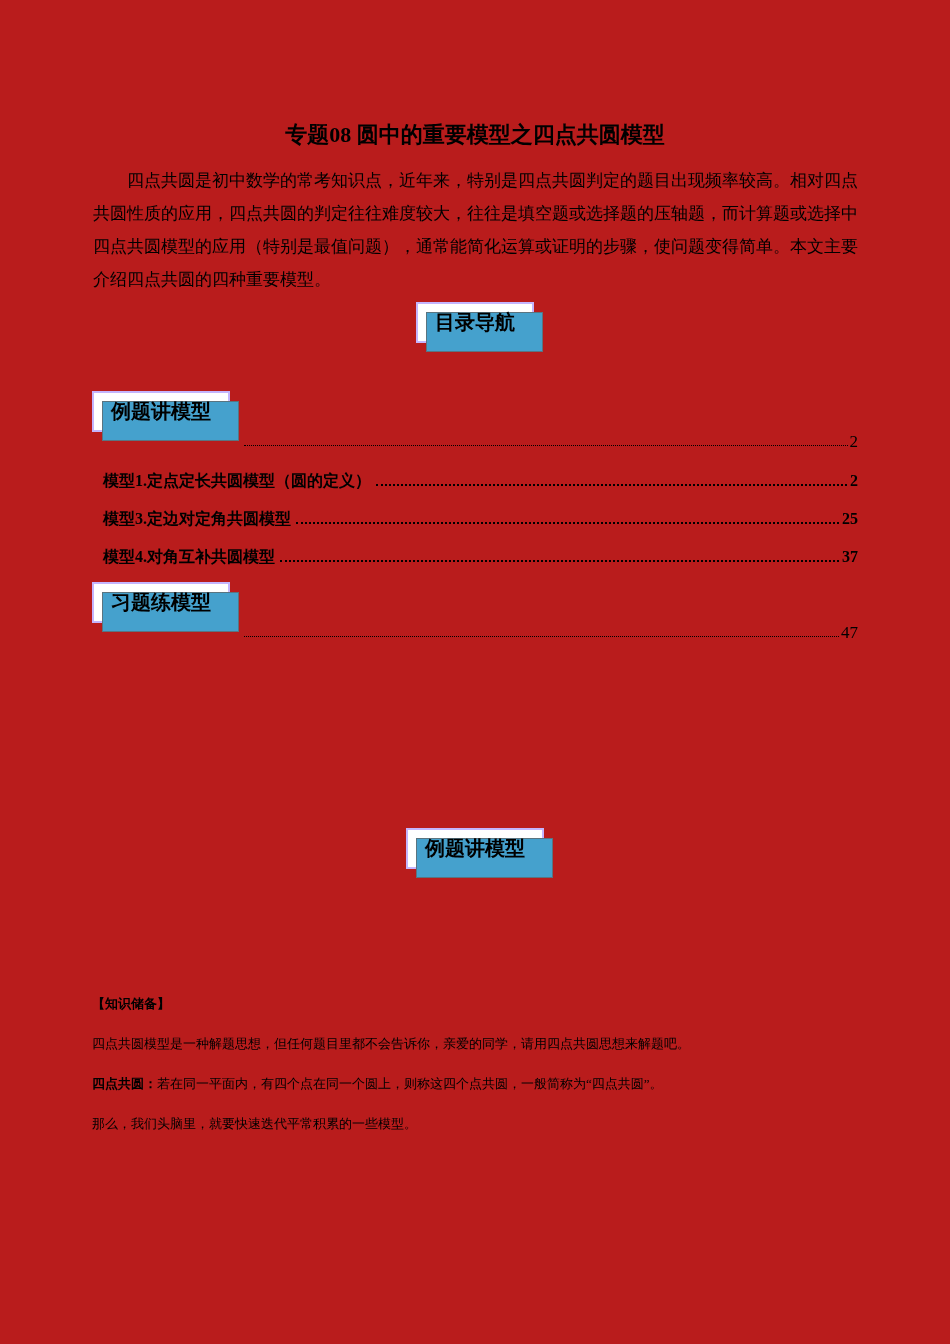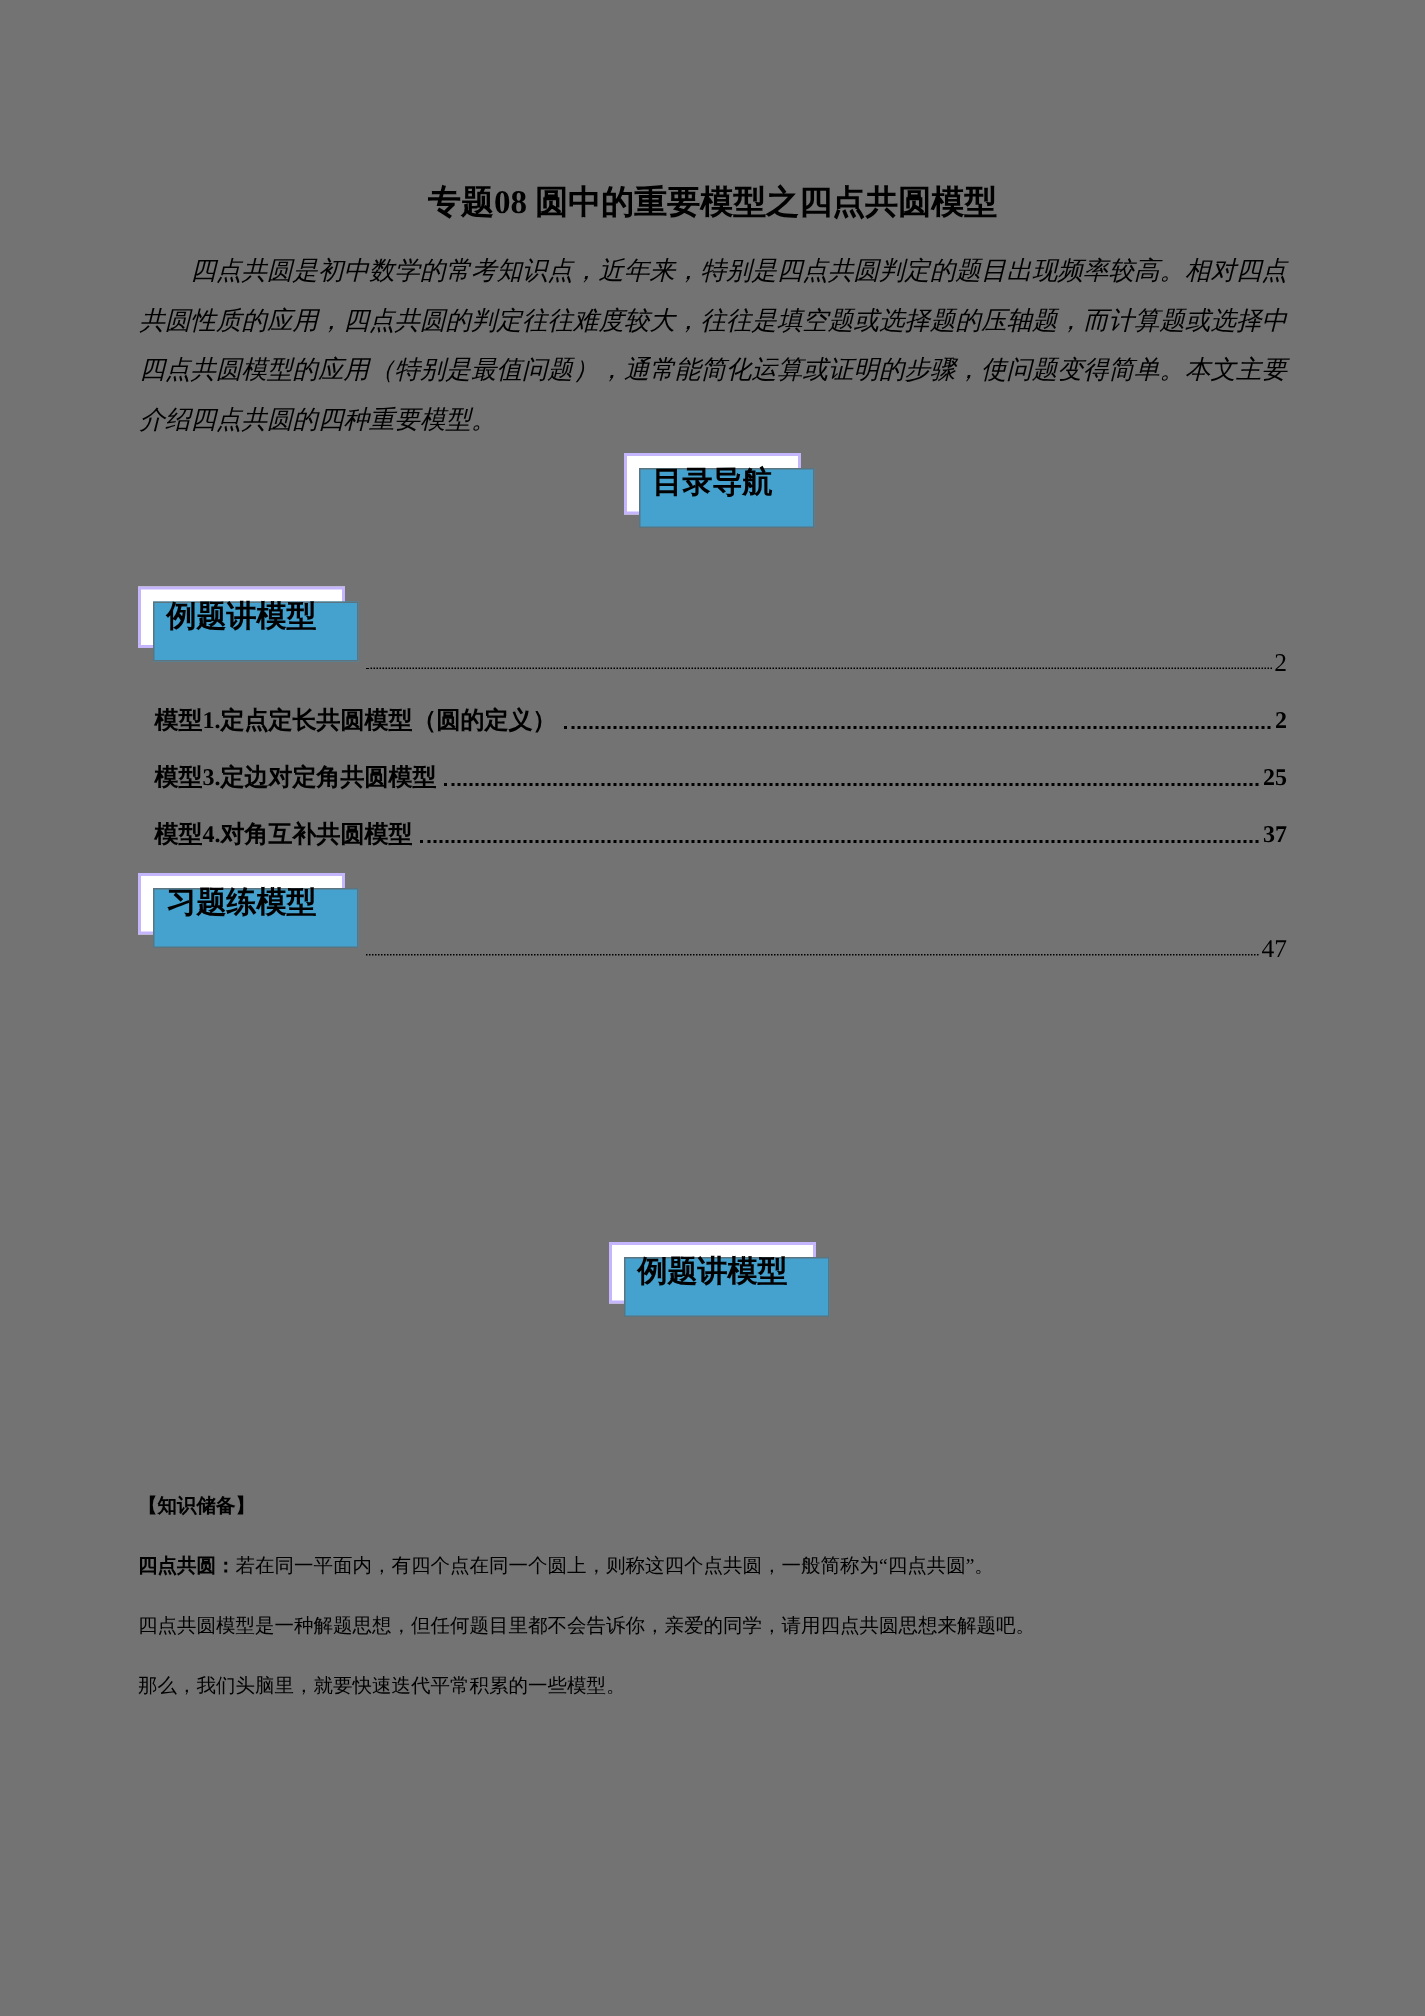--- a/index.html
+++ b/index.html
@@ -1,39 +1,38 @@
 <!DOCTYPE html>
 <html><head>
 <meta charset="utf-8">
 <style>
   * { margin:0; padding:0; box-sizing:border-box; }
   html,body { background:#ffffff; }
   .page {
     position:relative;
     width:950px; height:1344px;
     margin:0 auto;
-    background:#737373;
+    background:#b91c1c;
     color:#000;
     font-family:"Liberation Serif","DejaVu Serif",serif;
     overflow:hidden;
   }
   .doc-title {
     padding-top:120px;
     text-align:center;
     font-size:22px;
     font-weight:bold;
     line-height:30px;
   }
   .intro {
     margin:14px 92px 0 93px;
     font-size:17px;
     line-height:33px;
     text-align:justify;
     text-indent:2em;
-    font-style:italic;
   }
   
   .deco-box {
     position:relative;
     display:inline-block;
     background:#ffffff;
     border:2px solid #c4b5fd;
     padding:5px 17px 6px;
     font-size:20px;
     font-weight:bold;
@@ -143,18 +142,18 @@
   </div>
 
   <div class="body-banner-row">
     <div class="deco-box">
       <span>例题讲模型</span>
     </div>
   </div>
 
   <div class="knowledge">
     <div class="kn-heading">【知识储备】</div>
+    <p>四点共圆模型是一种解题思想，但任何题目里都不会告诉你，亲爱的同学，请用四点共圆思想来解题吧。</p>
     <p><span class="term">四点共圆：</span><span>若在同一平面内，有四个点在同一个圆上，则称这四个点共圆，一般简称为“四点共圆”。</span></p>
-    <p>四点共圆模型是一种解题思想，但任何题目里都不会告诉你，亲爱的同学，请用四点共圆思想来解题吧。</p>
     <p>那么，我们头脑里，就要快速迭代平常积累的一些模型。</p>
   </div>
 
 </div>
 
 </body></html>

